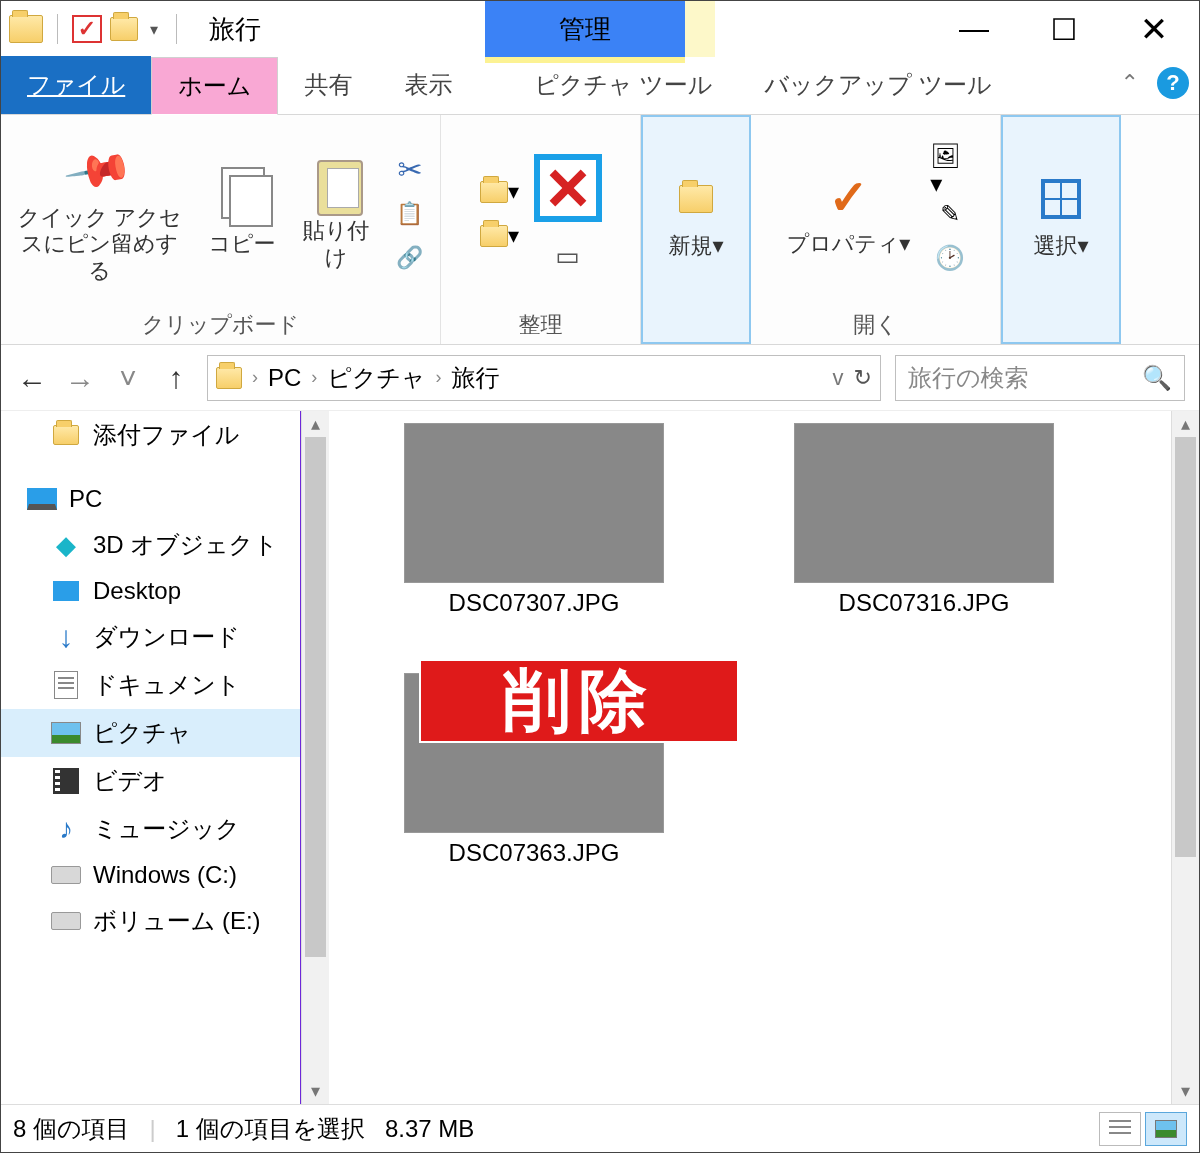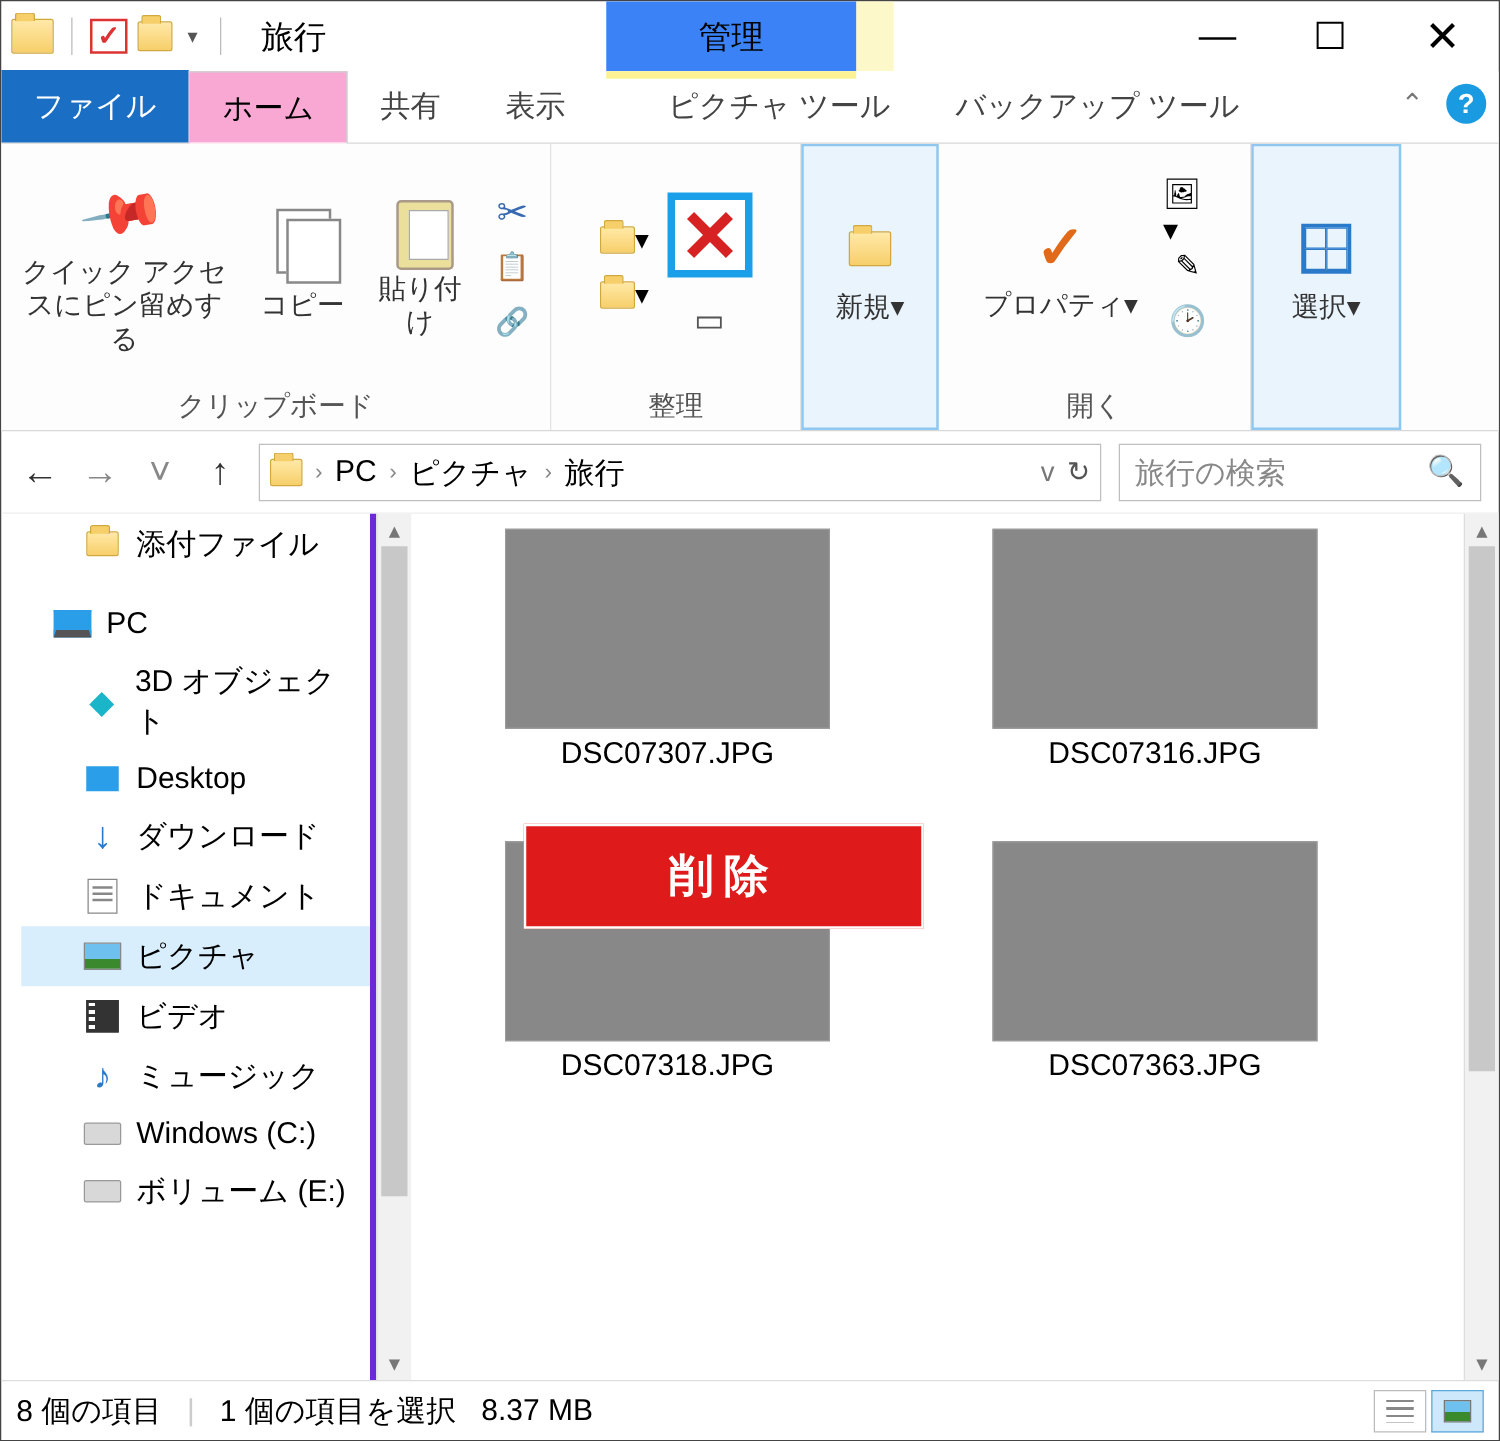--- a/index.html
+++ b/index.html
@@ -17,21 +17,21 @@
   .title-text { margin-left:18px; font-size:26px; }
   .ctx-tab { position:absolute; left:484px; top:0; height:56px; width:200px; background:#3b82f6; display:flex; align-items:center; justify-content:center; font-size:26px; }
   .ctx-tab-right { position:absolute; left:684px; top:0; width:30px; height:56px; background:#fcf293; opacity:.5;}
   .win-controls { position:absolute; right:0; top:0; height:56px; display:flex; }
   .win-btn { width:90px; display:flex; align-items:center; justify-content:center; font-size:30px; font-family:Arial; }
   .win-btn.close { font-size:34px; }
 
   
   .tabs { height:58px; display:flex; align-items:flex-end; border-bottom:1px solid #d8d8d8; position:relative; background:#fff;}
   .tab { height:58px; padding:0 26px; display:flex; align-items:center; font-size:24px; color:#444; }
-  .tab.file { background:#1a6fc4; color:#fff; font-weight:500;}
+  .tab.file { background:#1a6fc4; color:#fff; font-weight:500;text-decoration:underline;}
   .tab.active { background:#f9a8d4; border:1px solid #d0d0d0; border-bottom:1px solid #fff; position:relative; top:1px; color:#000;}
   .tab.ctx { color:#444; }
   .ctx-bar { position:absolute; left:484px; top:0; width:200px; height:6px; background:#fcf293;}
   .tabs .right { position:absolute; right:10px; top:10px; display:flex; align-items:center; gap:18px;}
   .help-icon { width:32px; height:32px; border-radius:50%; background:#1a9ae0; color:#fff; display:flex; align-items:center; justify-content:center; font-weight:bold; font-size:22px;}
   .chevron-up { font-size:22px; color:#777;}
 
   
   .ribbon { height:230px; border-bottom:1px solid #d8d8d8; display:flex; background:#fdfdfd;}
   .group { border-right:1px solid #e3e3e3; display:flex; flex-direction:column; justify-content:flex-end; align-items:center; padding:6px 10px 4px;}
@@ -62,21 +62,21 @@
   .nav-arrow { font-size:30px; color:#888; width:34px; text-align:center;}
   .nav-arrow.enabled{color:#333;}
   .addr { flex:1; height:46px; border:1px solid #bfbfbf; display:flex; align-items:center; padding:0 8px; gap:10px;}
   .addr .crumb{ display:flex; align-items:center; gap:8px; font-size:24px;}
   .addr .sep{ color:#888; font-size:18px;}
   .addr .refresh { margin-left:auto; display:flex; align-items:center; gap:10px;}
   .search { width:290px; height:46px; border:1px solid #bfbfbf; display:flex; align-items:center; padding:0 12px; color:#888; font-size:24px; justify-content:space-between;}
 
   
   .main { position:absolute; top:410px; bottom:48px; left:0; right:0; display:flex;}
-  .tree { width:300px; border-right:5px solid #6d28d9; overflow:hidden;padding-left:16px;}
+  .tree { width:300px; border-right:1px solid #6d28d9; overflow:hidden;}
   .tree-item { display:flex; align-items:center; gap:12px; padding:8px 10px 8px 50px; font-size:24px;}
   .tree-item.root { padding-left:26px; font-weight:500;}
   .tree-item.selected { background:#d9eefc;}
   .tree-ic { width:30px; height:26px; display:flex; align-items:center; justify-content:center;}
   .pc-ic{ width:30px;height:22px;background:#2a9ee8;border:2px solid #2a9ee8;border-bottom:6px solid #555; }
   .drive-ic{width:30px;height:18px;background:#d8d8d8;border:1px solid #999;border-radius:2px;}
   .pic-ic{width:30px;height:22px;background:linear-gradient(#6ec1ee 60%,#3a8a2d 60%);border:1px solid #888;}
   .vid-ic{width:26px;height:26px;background:#333;border:2px solid #333;position:relative;}
   .vid-ic:before{content:"";position:absolute;left:0;top:0;bottom:0;width:5px;background:repeating-linear-gradient(#fff 0 3px,#333 3px 6px);}
   .mus-ic{color:#2a7ac9;font-size:28px;}
@@ -90,21 +90,21 @@
 
   .content { flex:1; position:relative; display:flex;}
   .thumbs { flex:1; padding:12px 40px; display:grid; grid-template-columns:repeat(2, 330px); grid-auto-rows:230px; gap:20px 60px; align-content:start; justify-content:start;}
   .thumb { display:flex; flex-direction:column; align-items:center; gap:6px;}
   .thumb .img { width:260px; height:160px; background:#888; border:1px solid #999;}
   .thumb .fname { font-size:24px; }
   .thumb.first-wrap { position:relative;}
   .thumb.first-wrap .inner{ border:8px solid #df1a1a; padding:8px; background:#d8ecfb; display:flex; flex-direction:column; align-items:center; gap:6px;}
   .thumb.first-wrap .inner .img{ border:3px solid #7ec1ef; }
 
-  .overlay-delete { position:absolute; left:90px; top:248px; width:320px; height:84px; background:#df1a1a; color:#fff; font-size:36px; font-weight:700; display:flex; align-items:center; justify-content:center; letter-spacing:8px; border:2px solid #fff;}
+  .overlay-delete { position:absolute; left:90px; top:248px; width:320px; height:84px; background:#df1a1a; color:#fff; font-size:68px; font-weight:700; display:flex; align-items:center; justify-content:center; letter-spacing:8px; border:2px solid #fff;}
 
   
   .ph1{background:linear-gradient(#c7cfd3 40%,#7d8a78 40%);}          
   .ph2{background:linear-gradient(120deg,#3a2d23 20%,#6b5843 30%,#9aa389 70%);} 
   .ph3{background:radial-gradient(circle at 50% 60%,#e8e2d6 10%,#4a4a44 70%);} 
   .ph4{background:linear-gradient(135deg,#853039 20%,#d7e0d2 60%,#6a8050 90%);} 
   .ph5{background:radial-gradient(circle at 50% 55%,#d8cba6 12%,#23221f 70%);} 
   .ph6{background:linear-gradient(110deg,#2c2c2c 15%,#8a2e2e 45%,#5a7a3c 80%);} 
 
   
@@ -351,24 +351,20 @@
       <div class="thumbs">
         <div class="thumb">
           <div class="img ph3"></div>
           <span class="fname">DSC07307.JPG</span>
         </div>
         <div class="thumb">
           <div class="img ph4"></div>
           <span class="fname">DSC07316.JPG</span>
         </div>
         <div class="thumb">
-          <div class="img ph5"></div>
-          <span class="fname">DSC07318.JPG</span>
-        </div>
-        <div class="thumb">
           <div class="img ph6"></div>
           <span class="fname">DSC07363.JPG</span>
         </div>
       </div>
 
       <div class="overlay-delete">削除</div>
 
       <div class="scroll-v">
         <span class="arrow" style="top:2px;">▴</span>
         <div class="thumb" style="top:26px;height:420px;"></div>

